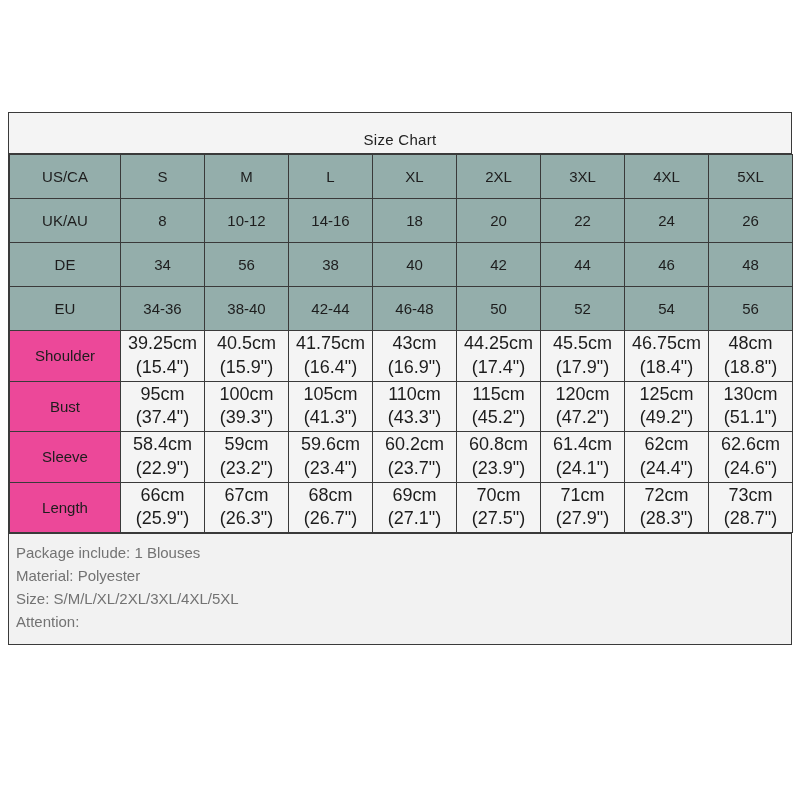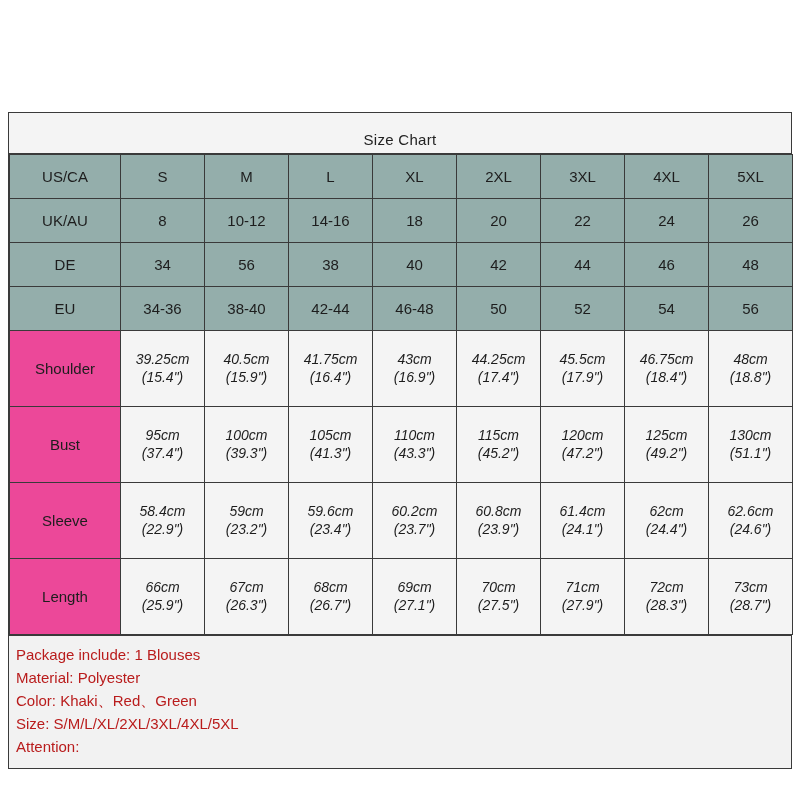--- a/index.html
+++ b/index.html
@@ -72,35 +72,34 @@
     height: 43px;
   }
   
   tr.meas td.rowlabel {
     background: #ec4899;
     height: 47px;
   }
   tr.meas td.val {
     background: #f4f4f4;
     line-height: 1.32;
-    font-size: 14px;
-    padding: 19px 0;
-    font-style: italic;
+    font-size: 18px;
+    padding: 1px 0;
   }
   td.rowlabel { font-size: 15px; }
 
   .val .cm { display: block; }
   .val .inch { display: block; }
 
   
   .notes {
     border-top: 1px solid #3a3a3a;
     background: #f2f2f2;
     padding: 8px 7px 10px 7px;
-    color: #b91c1c;
+    color: #737373;
     font-size: 15px;
     line-height: 1.53;
   }
   .notes p {
     margin: 0;
   }
 </style>
 </head>
 <body>
 
@@ -308,19 +307,18 @@
               <span class="cm">73cm</span>
               <span class="inch">(28.7")</span>
             </td>
           </tr>
         </tbody>
     </table>
 
     <div class="notes">
       <p>Package include:  1 Blouses</p>
       <p>Material: Polyester</p>
-      <p>Color: Khaki、Red、Green</p>
       <p>Size: S/M/L/XL/2XL/3XL/4XL/5XL</p>
       <p>Attention:</p>
     </div>
 
   </div>
 </div>
 
 </body></html>

